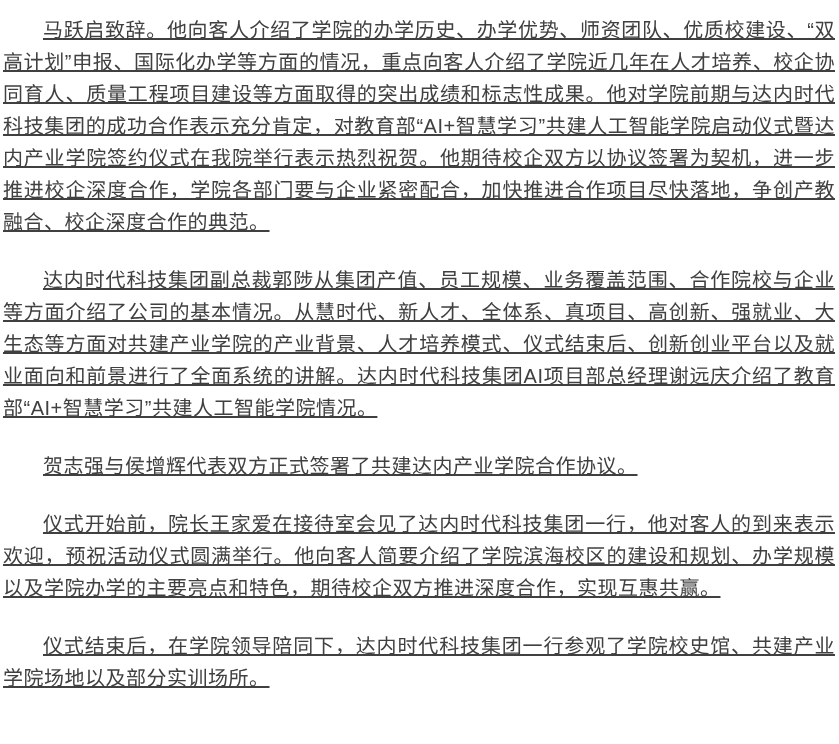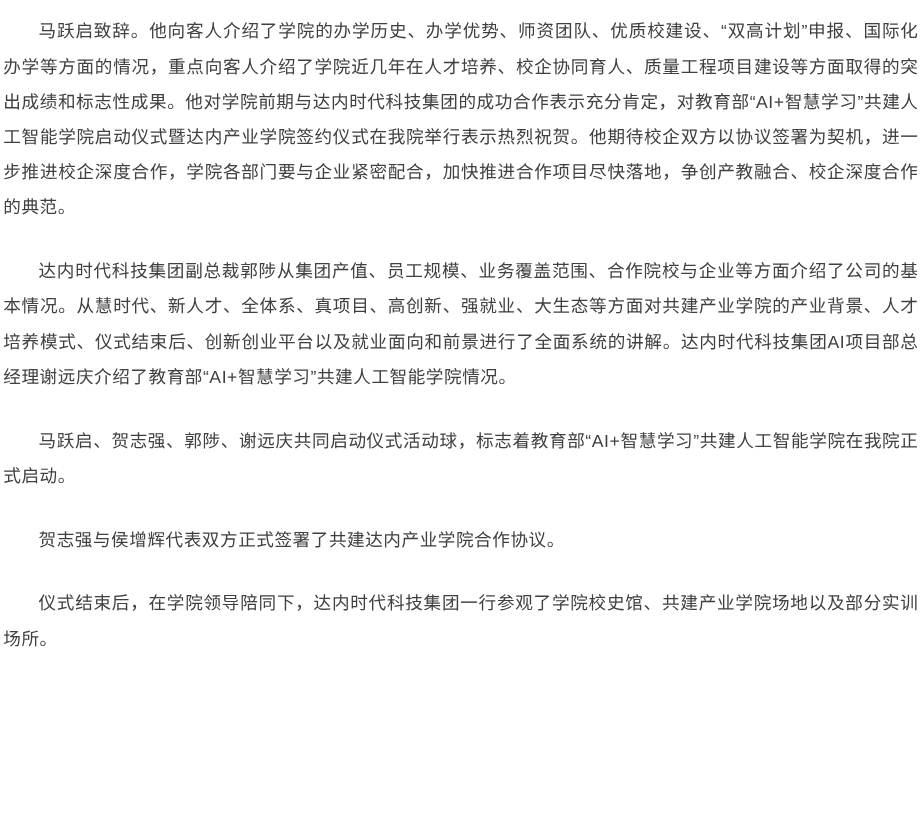--- a/index.html
+++ b/index.html
@@ -13,39 +13,40 @@
       min-height: 744px;
       font-family: "Liberation Sans", "DejaVu Sans", sans-serif;
       color: #404040;
       background: #ffffff;
     }
     .article {
       padding: 14px 4px 10px 3px;
     }
     .article p {
       margin: 0 0 26px 0;
-      font-size: 16px;
+      font-size: 20px;
       line-height: 32px;
       text-indent: 2em;
       text-align: justify;
       letter-spacing: 0.5px;
       color: #404040;
       word-break: break-all;
+      text-decoration: underline;
     }
     .article p:last-child {
       margin-bottom: 0;
     }
   </style>
 </head>
 <body>
 
 <main class="article">
   <p>马跃启致辞。他向客人介绍了学院的办学历史、办学优势、师资团队、优质校建设、“双高计划”申报、国际化办学等方面的情况，重点向客人介绍了学院近几年在人才培养、校企协同育人、质量工程项目建设等方面取得的突出成绩和标志性成果。他对学院前期与达内时代科技集团的成功合作表示充分肯定，对教育部“AI+智慧学习”共建人工智能学院启动仪式暨达内产业学院签约仪式在我院举行表示热烈祝贺。他期待校企双方以协议签署为契机，进一步推进校企深度合作，学院各部门要与企业紧密配合，加快推进合作项目尽快落地，争创产教融合、校企深度合作的典范。</p>
 
   <p>达内时代科技集团副总裁郭陟从集团产值、员工规模、业务覆盖范围、合作院校与企业等方面介绍了公司的基本情况。从慧时代、新人才、全体系、真项目、高创新、强就业、大生态等方面对共建产业学院的产业背景、人才培养模式、仪式结束后、创新创业平台以及就业面向和前景进行了全面系统的讲解。达内时代科技集团AI项目部总经理谢远庆介绍了教育部“AI+智慧学习”共建人工智能学院情况。</p>
 
-  <p>马跃启、贺志强、郭陟、谢远庆共同启动仪式活动球，标志着教育部“AI+智慧学习”共建人工智能学院在我院正式启动。</p>
 
   <p>贺志强与侯增辉代表双方正式签署了共建达内产业学院合作协议。</p>
 
+  <p>仪式开始前，院长王家爱在接待室会见了达内时代科技集团一行，他对客人的到来表示欢迎，预祝活动仪式圆满举行。他向客人简要介绍了学院滨海校区的建设和规划、办学规模以及学院办学的主要亮点和特色，期待校企双方推进深度合作，实现互惠共赢。</p>
 
   <p>仪式结束后，在学院领导陪同下，达内时代科技集团一行参观了学院校史馆、共建产业学院场地以及部分实训场所。</p>
 </main>
 
 </body></html>

